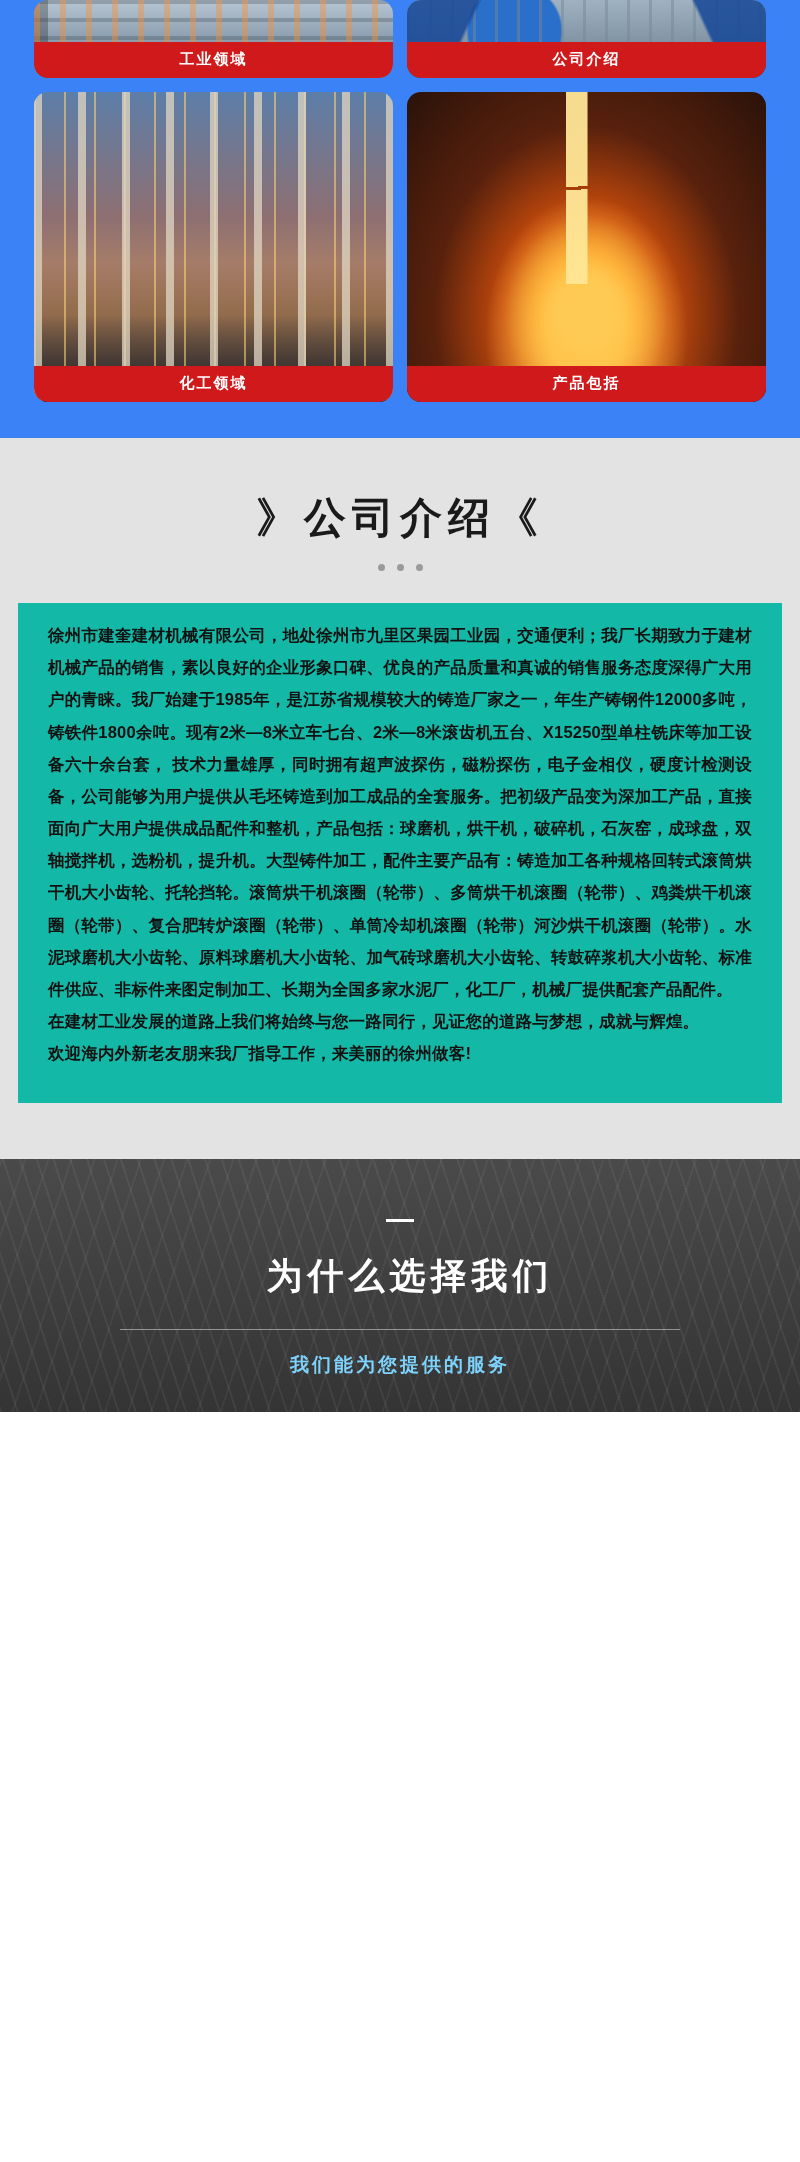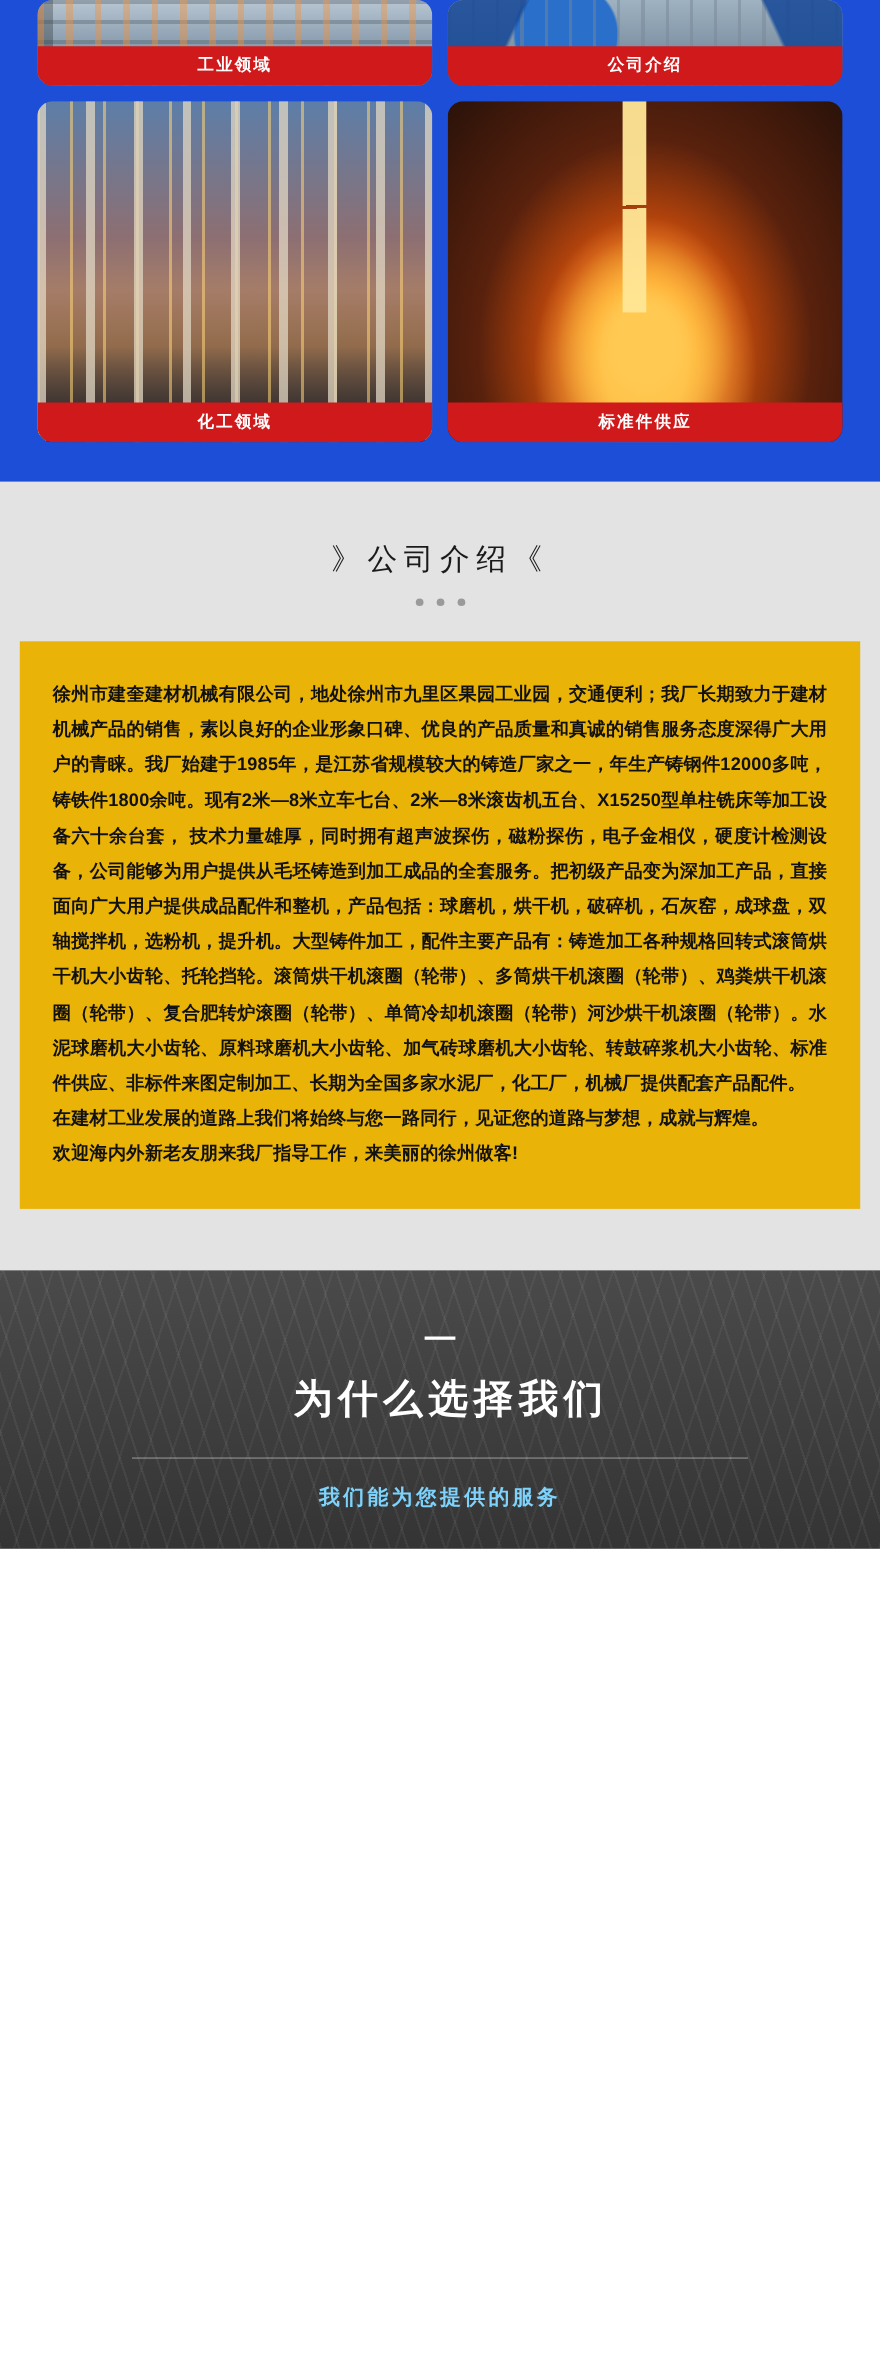--- a/index.html
+++ b/index.html
@@ -5,21 +5,21 @@
   * { margin:0; padding:0; box-sizing:border-box; }
   html, body {
     width:800px;
     background:#ffffff;
     font-family:"Liberation Sans", sans-serif;
   }
   body { width:800px; overflow-x:hidden; }
 
   
   .fields-section {
-    background:#1d4ed8;
+    background:#3b82f6;
     padding:0 0 36px 0;
   }
   .fields-grid {
     display:grid;
     grid-template-columns:1fr 1fr;
     gap:14px;
     padding:0 34px;
   }
   .field-card {
     position:relative;
@@ -99,43 +99,43 @@
     background-position:47% 0, 0 0;
   }
 
   
   .intro-section {
     background:#e3e3e3;
     padding:52px 0 56px 0;
   }
   .intro-title {
     text-align:center;
-    font-size:27px;
-    font-weight:normal;
+    font-size:42px;
+    font-weight:bold;
     letter-spacing:6px;
     color:#1a1a1a;
     font-family:"DejaVu Serif", serif;
   }
   .intro-title .brk { color:#1a1a1a; }
   .dots {
     display:flex;
     justify-content:center;
     gap:12px;
     margin-top:18px;
   }
   .dots span {
     width:7px; height:7px;
     background:#9a9a9a;
     border-radius:50%;
     display:block;
   }
   .intro-card {
-    background:#eab308;
+    background:#14b8a6;
     margin:32px 18px 0 18px;
-    padding:32px 30px 34px 30px;
+    padding:16px 30px 34px 30px;
   }
   .intro-text {
     font-size:16.5px;
     line-height:1.95;
     color:#111111;
     font-weight:bold;
     text-align:justify;
     letter-spacing:.2px;
     white-space:pre-wrap;
   }
@@ -198,21 +198,21 @@
       <div class="field-caption">公司介绍</div>
     </div>
 
     <div class="field-card bottom">
       <div class="photo ph-chem"></div>
       <div class="field-caption">化工领域</div>
     </div>
 
     <div class="field-card bottom">
       <div class="photo ph-metal"></div>
-      <div class="field-caption">标准件供应</div>
+      <div class="field-caption">产品包括</div>
     </div>
 
   </div>
 </section>
 
 <section class="intro-section">
   <h2 class="intro-title">
     <span class="brk">》</span><span>公司介绍</span><span class="brk">《</span>
   </h2>
 

